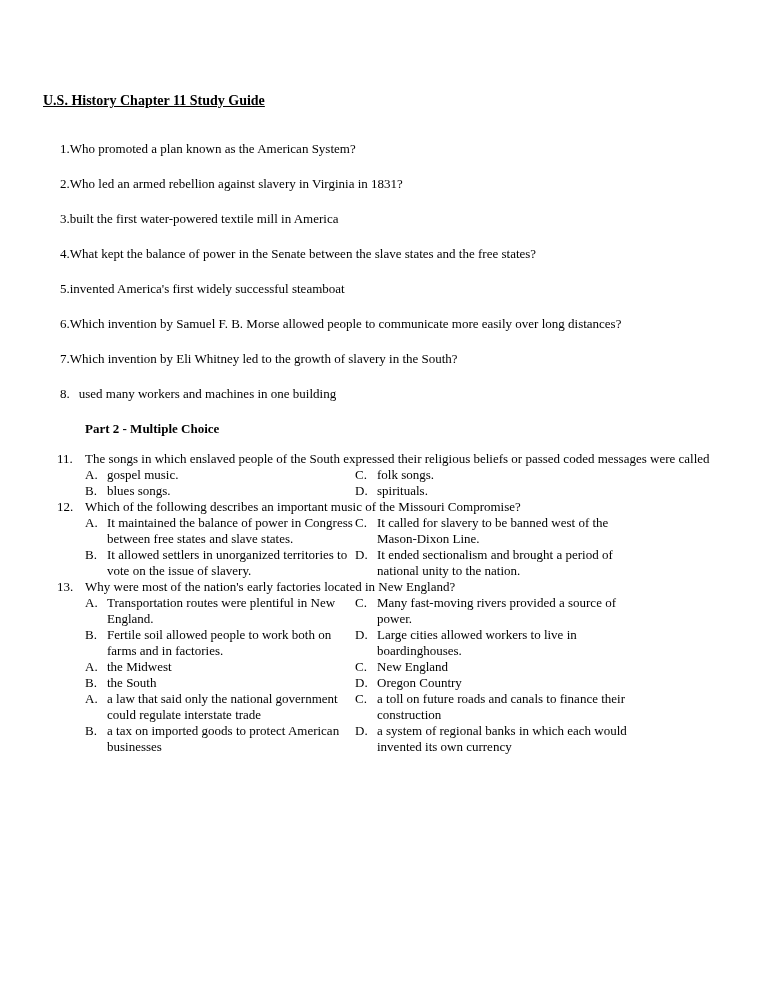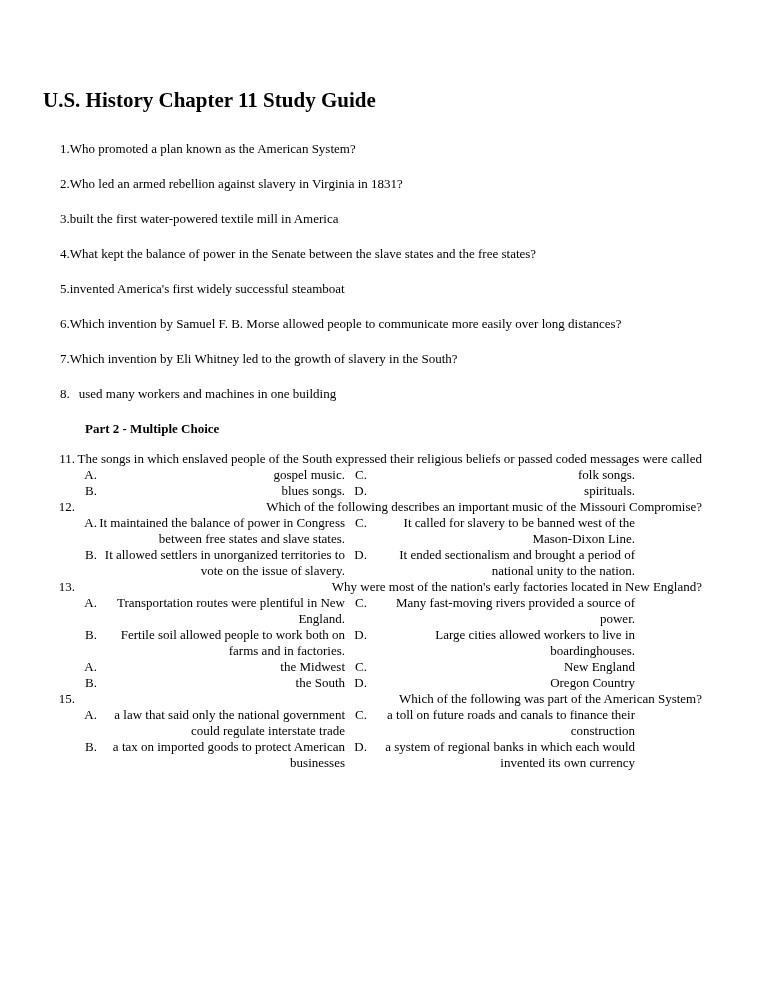--- a/index.html
+++ b/index.html
@@ -7,34 +7,35 @@
   body {
     width: 768px;
     min-height: 994px;
     font-family: "Liberation Serif", serif;
     color: #000000;
     font-size: 13px;
     line-height: 16px;
   }
   .page { padding: 91px 56px 40px 43px; }
   .title {
-    font-size: 21px;
+    font-size: 14px;
     font-weight: bold;
     line-height: 19px;
     margin-bottom: 31px;
+    text-decoration: underline;
   }
   .part1 { margin-left: 17px; }
   .p1-item { margin-bottom: 19px; }
   .p1-item:last-child .p1-text { margin-left: 9px; }
   .part2-heading {
     font-weight: bold;
     margin-left: 42px;
     margin-bottom: 14px;
   }
-  .part2 { margin-left: 4px; text-align: right; }
+  .part2 { margin-left: 14px; }
   .q-row { display: flex; }
   .q-num { flex: 0 0 28px; width: 28px; }
   .q-text { flex: 1; max-width: 627px; }
   .opts { display: flex; margin-left: 28px; }
   .opt-col { flex: 0 0 270px; width: 270px; }
   .opt-col.right { flex: 0 0 290px; width: 290px; }
   .opt { display: flex; }
   .opt-letter { flex: 0 0 22px; width: 22px; }
   .opt-text { flex: 1; }
 </style>
@@ -166,24 +167,20 @@
             </div>
           <div class="opt">
               <span class="opt-letter">D.</span>
               <span class="opt-text">Oregon Country</span>
             </div>
         </div>
       </div>
     </div>
 
     <div class="question">
-      <div class="q-row">
-        <span class="q-num">15.</span>
-        <div class="q-text">Which of the following was part of the American System?</div>
-      </div>
       <div class="opts">
         <div class="opt-col">
           <div class="opt">
               <span class="opt-letter">A.</span>
               <span class="opt-text">a law that said only the national government could regulate interstate trade</span>
             </div>
           <div class="opt">
               <span class="opt-letter">B.</span>
               <span class="opt-text">a tax on imported goods to protect American businesses</span>
             </div>

